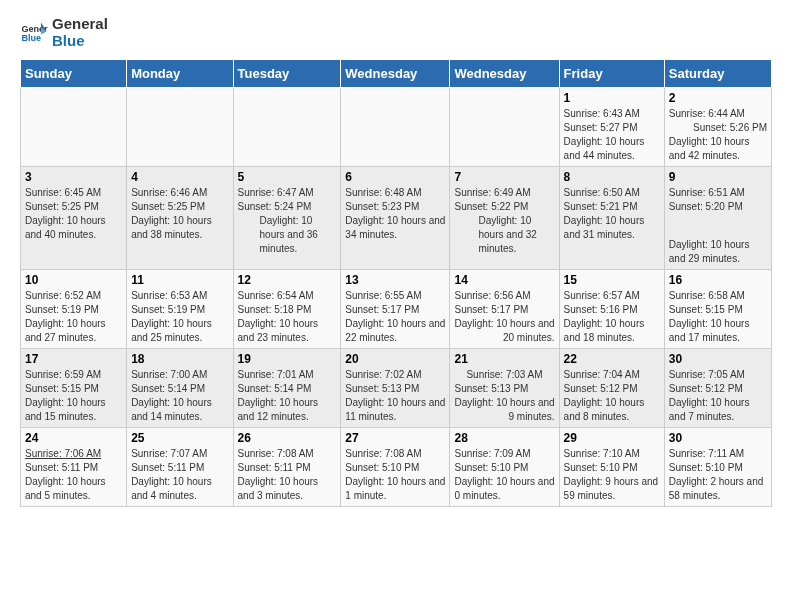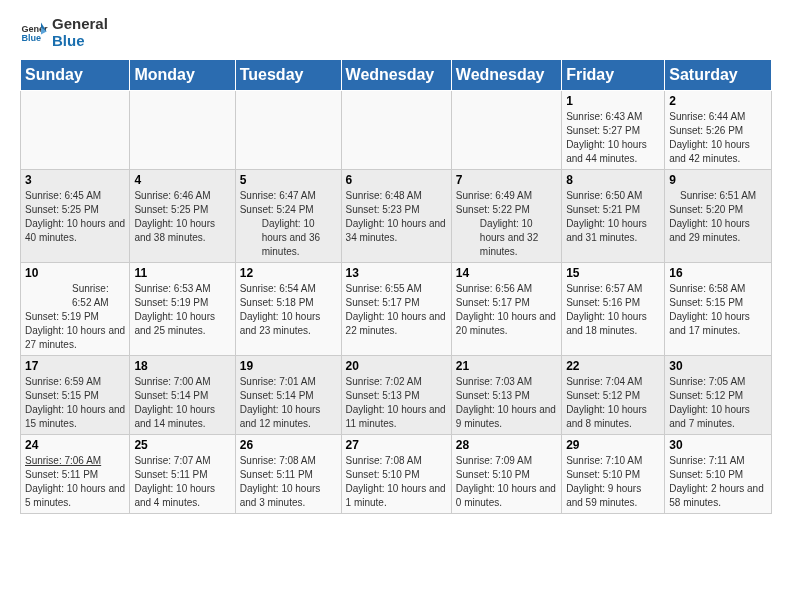--- a/index.html
+++ b/index.html
@@ -41,21 +41,21 @@
     .calendar-table {
       width: 100%;
       border-collapse: collapse;
       font-size: 11px;
     }
     .calendar-table thead tr th {
       background: #2b6cb0;
       color: #fff;
       padding: 6px 4px;
       text-align: left;
-      font-size: 16px;
+      font-size: 13px;
       font-weight: bold;
       border: 1px solid #fff;
     }
     .calendar-table tbody tr td {
       border: 1px solid #ccc;
       vertical-align: top;
       padding: 3px 4px;
       min-height: 70px;
       width: 113px;
     }
@@ -127,21 +127,21 @@
           <div class="day-info">
             <span style="display: block;">Sunrise: 6:43 AM</span>
             <span style="display: block;">Sunset: 5:27 PM</span>
             <span style="display: block;">Daylight: 10 hours and 44 minutes.</span>
           </div>
         </td>
         <td>
           <span class="day-number">2</span>
           <div class="day-info">
             <span style="display: block;">Sunrise: 6:44 AM</span>
-            <span style="display: block;">Sunset: 5:26 PM</span>
+            <span style="display: block; text-align: right;">Sunset: 5:26 PM</span>
             <span style="display: block;">Daylight: 10 hours and 42 minutes.</span>
           </div>
         </td>
       </tr>
       <tr>
         <td>
           <span class="day-number">3</span>
           <div class="day-info">
             <span style="display: block;">Sunrise: 6:45 AM</span>
             <span style="display: block;">Sunset: 5:25 PM</span>
@@ -184,31 +184,31 @@
           <span class="day-number">8</span>
           <div class="day-info">
             <span style="display: block;">Sunrise: 6:50 AM</span>
             <span style="display: block;">Sunset: 5:21 PM</span>
             <span style="display: block;">Daylight: 10 hours and 31 minutes.</span>
           </div>
         </td>
         <td>
           <span class="day-number">9</span>
           <div class="day-info">
-            <span style="display: block; text-align: center;">Sunrise: 6:51 AM</span>
+            <span style="display: block;">Sunrise: 6:51 AM</span>
             <span style="display: block;">Sunset: 5:20 PM</span>
-            <span style="display: block;">Daylight: 10 hours and 29 minutes.</span>
+            <span style="display: block; margin-top: 24px;">Daylight: 10 hours and 29 minutes.</span>
           </div>
         </td>
       </tr>
       <tr>
         <td>
           <span class="day-number">10</span>
           <div class="day-info">
-            <span style="display: block; margin-left: 47px;">Sunrise: 6:52 AM</span>
+            <span style="display: block;">Sunrise: 6:52 AM</span>
             <span style="display: block;">Sunset: 5:19 PM</span>
             <span style="display: block;">Daylight: 10 hours and 27 minutes.</span>
           </div>
         </td>
         <td>
           <span class="day-number">11</span>
           <div class="day-info">
             <span style="display: block;">Sunrise: 6:53 AM</span>
             <span style="display: block;">Sunset: 5:19 PM</span>
             <span style="display: block;">Daylight: 10 hours and 25 minutes.</span>
@@ -228,21 +228,21 @@
             <span style="display: block;">Sunrise: 6:55 AM</span>
             <span style="display: block;">Sunset: 5:17 PM</span>
             <span style="display: block;">Daylight: 10 hours and 22 minutes.</span>
           </div>
         </td>
         <td>
           <span class="day-number">14</span>
           <div class="day-info">
             <span style="display: block;">Sunrise: 6:56 AM</span>
             <span style="display: block;">Sunset: 5:17 PM</span>
-            <span style="display: block;">Daylight: 10 hours and 20 minutes.</span>
+            <span style="display: block; text-align: right;">Daylight: 10 hours and 20 minutes.</span>
           </div>
         </td>
         <td>
           <span class="day-number">15</span>
           <div class="day-info">
             <span style="display: block;">Sunrise: 6:57 AM</span>
             <span style="display: block;">Sunset: 5:16 PM</span>
             <span style="display: block;">Daylight: 10 hours and 18 minutes.</span>
           </div>
         </td>
@@ -284,23 +284,23 @@
           <span class="day-number">20</span>
           <div class="day-info">
             <span style="display: block;">Sunrise: 7:02 AM</span>
             <span style="display: block;">Sunset: 5:13 PM</span>
             <span style="display: block;">Daylight: 10 hours and 11 minutes.</span>
           </div>
         </td>
         <td>
           <span class="day-number">21</span>
           <div class="day-info">
-            <span style="display: block;">Sunrise: 7:03 AM</span>
+            <span style="display: block; text-align: center;">Sunrise: 7:03 AM</span>
             <span style="display: block;">Sunset: 5:13 PM</span>
-            <span style="display: block;">Daylight: 10 hours and 9 minutes.</span>
+            <span style="display: block; text-align: right;">Daylight: 10 hours and 9 minutes.</span>
           </div>
         </td>
         <td>
           <span class="day-number">22</span>
           <div class="day-info">
             <span style="display: block;">Sunrise: 7:04 AM</span>
             <span style="display: block;">Sunset: 5:12 PM</span>
             <span style="display: block;">Daylight: 10 hours and 8 minutes.</span>
           </div>
         </td>

